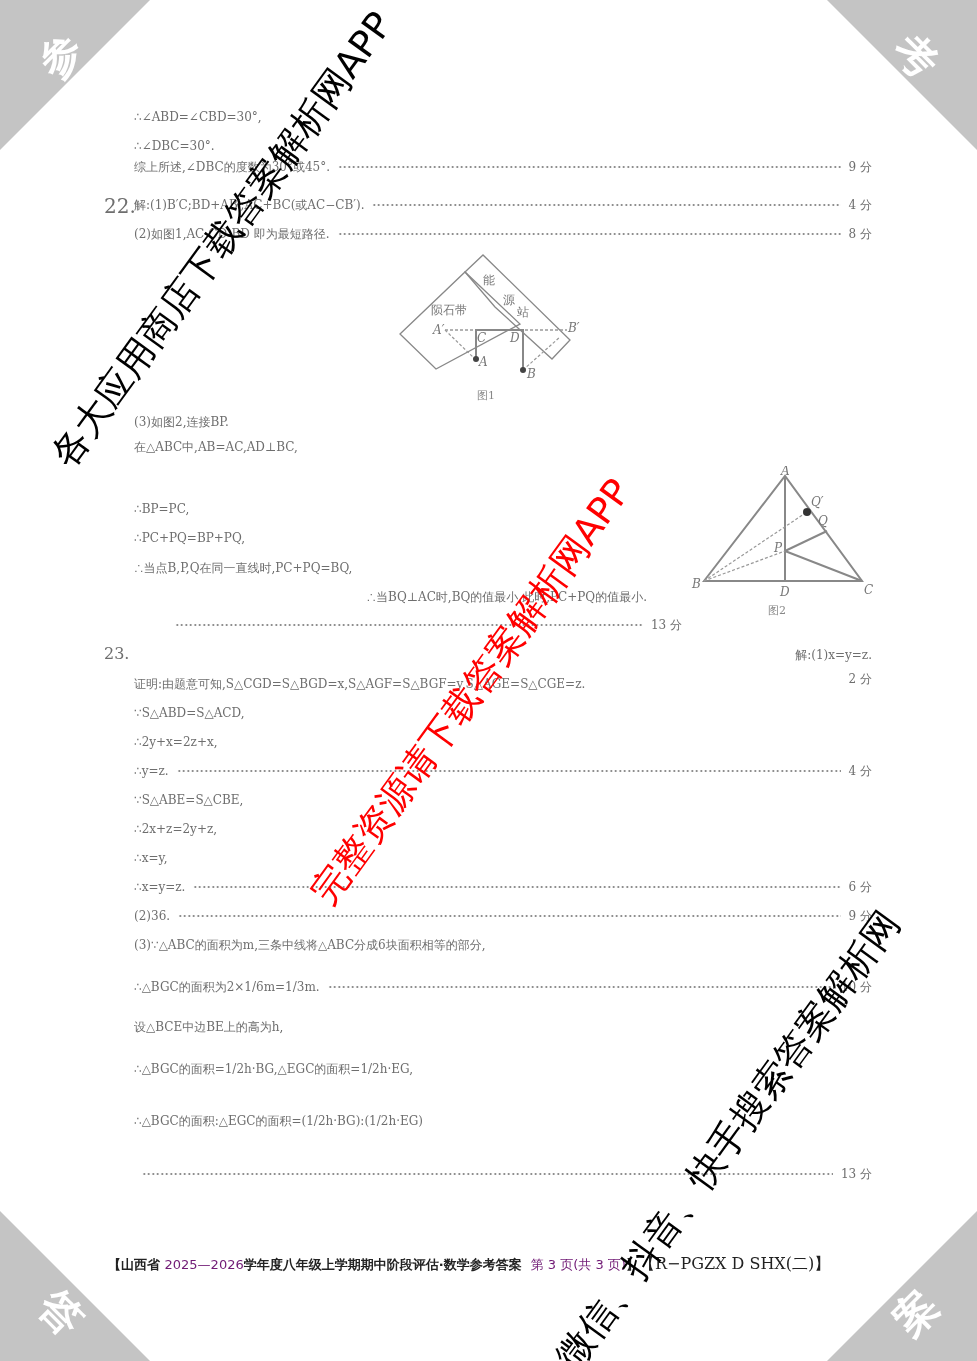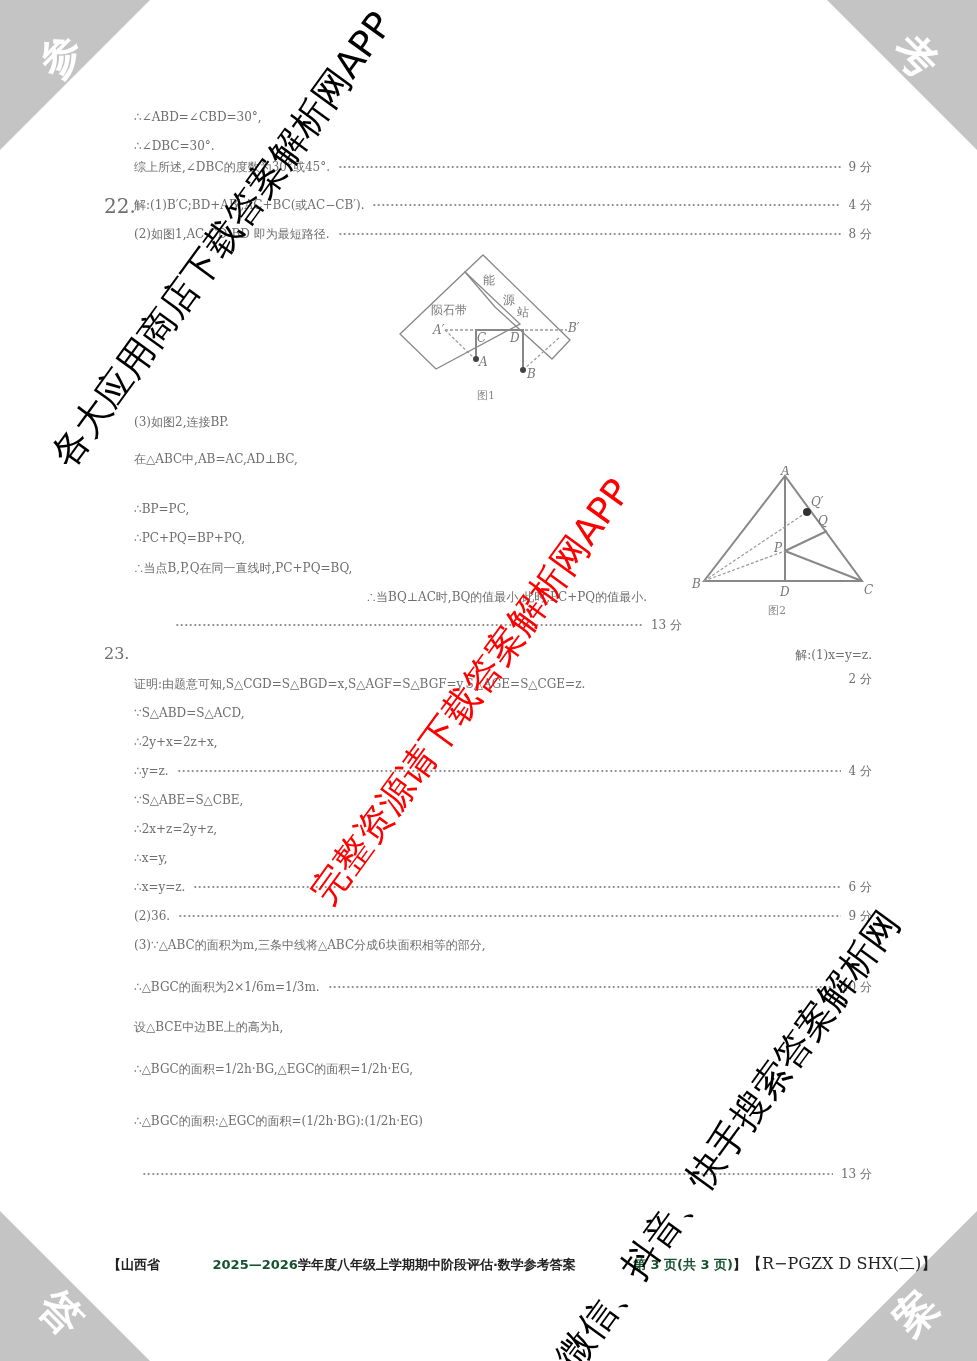--- a/index.html
+++ b/index.html
@@ -41,21 +41,21 @@
     position: absolute; white-space: nowrap; transform-origin: left top;
     font-family: "DejaVu Sans", "Liberation Sans", sans-serif; font-size: 40px;
   }
   .wm-black { color: #000; }
   .wm-red { color: #ff0000; }
 
   .footer {
     position: absolute; left: 108px; top: 1254px; font-size: 13px; color: #222;
     font-family: "DejaVu Sans", sans-serif; font-weight: bold; white-space: nowrap;
   }
-  .footer .light { color: #14532d; font-weight: bold; margin-left: 48px; }
+  .footer .light { color: #701a75; font-weight: normal; }
   .footer .code { font-family: "DejaVu Serif", serif; font-size: 16px; font-weight: normal; }
 </style>
 </head>
 <body>
 
 <div class="page">
 
   <div class="corner corner-tl"></div>
   <div class="corner-glyph" style="left:40px;top:28px;transform:rotate(-45deg);">参</div>
   <div class="corner corner-tr"></div>
@@ -110,21 +110,21 @@
       <text x="173" y="80" font-style="italic">B′</text>
       <text x="84" y="114" font-style="italic">A</text>
       <text x="132" y="126" font-style="italic">B</text>
     </g>
   </svg>
   <div class="fig-caption" style="left:477px;top:388px;">图1</div>
 
   <div class="line" style="top:411px;">
       <span class="txt">(3)如图2,连接BP.</span>
     </div>
-  <div class="line" style="top:448px;">
+  <div class="line" style="top:436px;">
       <span class="txt">在△ABC中,AB=AC,AD⊥BC,</span>
     </div>
   <div class="line" style="top:498px;">
       <span class="txt">∴BP=PC,</span>
     </div>
   <div class="line" style="top:527px;">
       <span class="txt">∴PC+PQ=BP+PQ,</span>
     </div>
   <div class="line" style="top:557px;">
       <span class="txt">∴当点B,P,Q在同一直线时,PC+PQ=BQ,</span>

